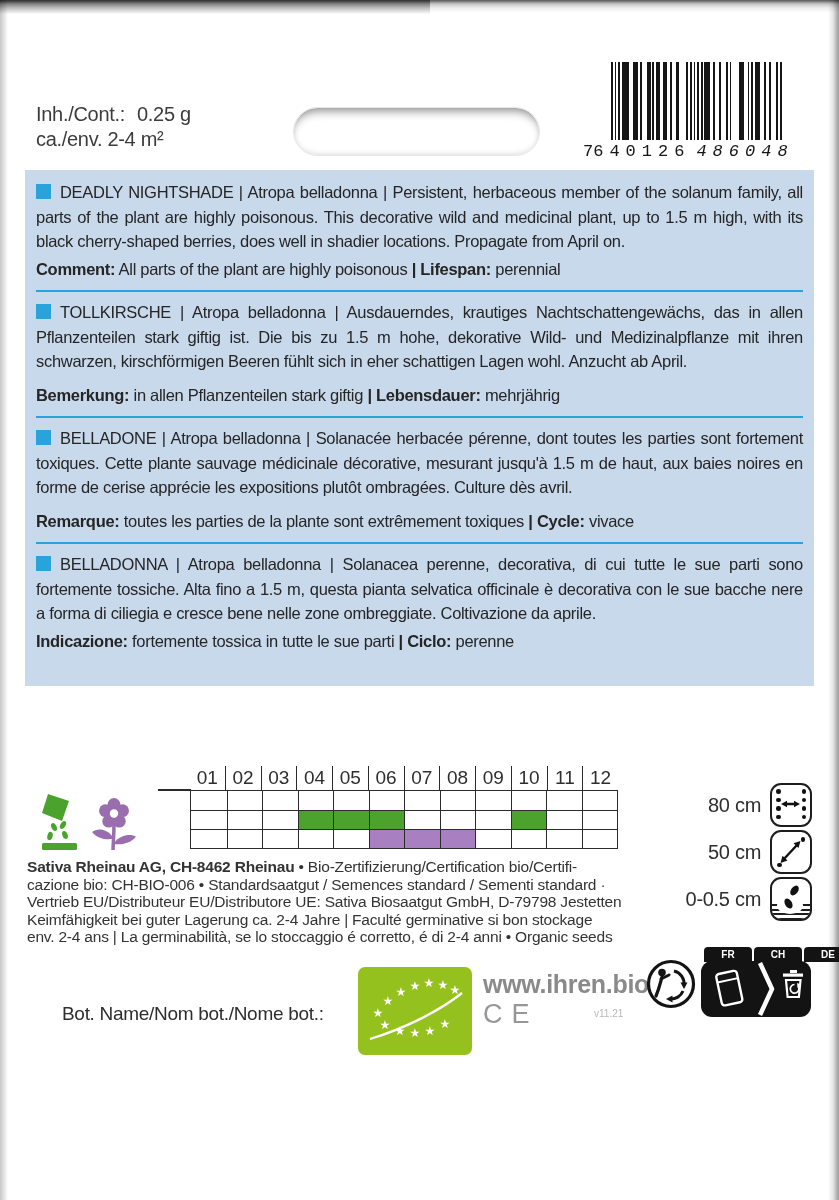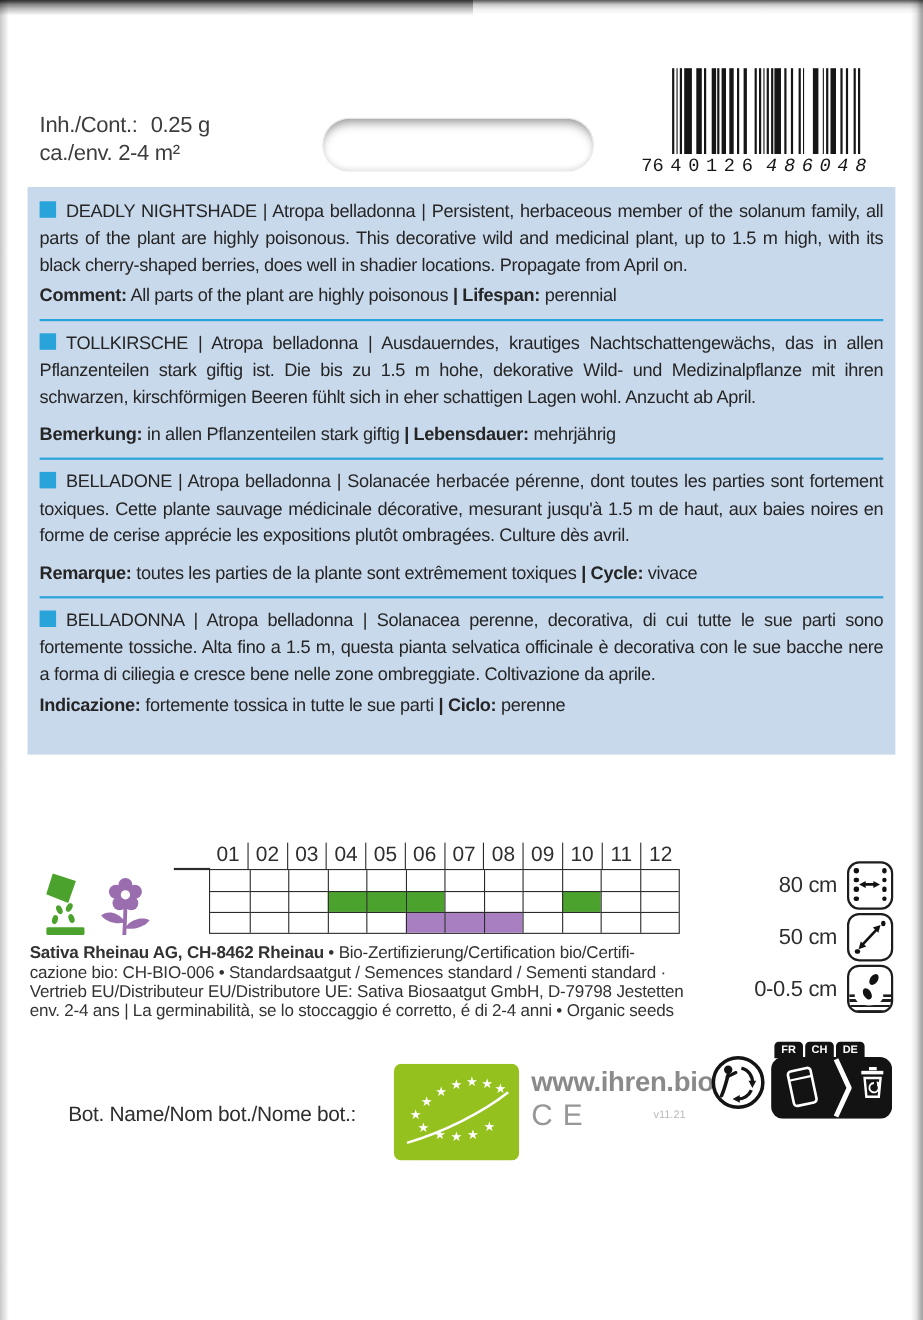--- a/index.html
+++ b/index.html
@@ -77,21 +77,21 @@
   
   .botname { position:absolute; left:62px; top:1003px; font-size:19px; color:#2e2e2e; letter-spacing:-0.3px; }
   .botname .sci { font-style:italic; margin-top:6px; }
   .eu-logo { position:absolute; left:358px; top:967px; }
   .website { position:absolute; left:483px; top:970px; font-size:25px; font-weight:bold; color:#8a8a8a; letter-spacing:-0.3px; }
   .ce-mark { position:absolute; left:483px; top:999px; font-size:27px; color:#979797; letter-spacing:9px; }
   .version { position:absolute; left:594px; top:1008px; font-size:10px; color:#b8b8b8; }
   .triman { position:absolute; left:645px; top:958px; }
   .recycle-badge { position:absolute; left:701px; top:947px; width:110px; height:70px; }
   .recycle-tabs { position:absolute; left:3px; top:0; display:flex; gap:2px; }
-  .tab { width:26px; height:15px; background:#131313; border-radius:4px 4px 0 0; color:#fff; font-size:10px; font-weight:bold; text-align:center; line-height:16px; }
+  .tab { width:48px; height:15px; background:#131313; border-radius:4px 4px 0 0; color:#fff; font-size:10px; font-weight:bold; text-align:center; line-height:16px; }
   .badge-body { position:absolute; left:0; top:14px; }
 </style>
 </head>
 <body>
 
 <div class="edge-top"></div>
 <div class="edge-top-left"></div>
 <div class="edge-left"></div>
 <div class="edge-right"></div>
 
@@ -340,20 +340,21 @@
     <div class="scoop"></div>
     <div class="seed" style="left:19px;top:6px;transform:rotate(35deg)"></div>
     <div class="seed" style="left:13px;top:19px;transform:rotate(-30deg)"></div>
   </div>
 </div>
 
 <div class="producer">
   <div><b>Sativa Rheinau AG, CH-8462 Rheinau</b><span> • Bio-Zertifizierung/Certification bio/Certifi-</span></div>
   <div>cazione bio: CH-BIO-006 • Standardsaatgut / Semences standard / Sementi standard ·</div>
   <div>Vertrieb EU/Distributeur EU/Distributore UE: Sativa Biosaatgut GmbH, D-79798 Jestetten</div>
+  <div>Keimfähigkeit bei guter Lagerung ca. 2-4 Jahre | Faculté germinative si bon stockage</div>
   <div>env. 2-4 ans | La germinabilità, se lo stoccaggio é corretto, é di 2-4 anni • Organic seeds</div>
 </div>
 
 <div class="botname">
   <div>Bot. Name/Nom bot./Nome bot.:</div>
 </div>
 
 <svg class="eu-logo" width="114" height="88" viewBox="0 0 114 88">
   <rect x="0" y="0" width="114" height="88" rx="7" fill="#95c11f"></rect>
   <g fill="#ffffff" font-size="12" text-anchor="middle" font-family="DejaVu Sans, sans-serif">

